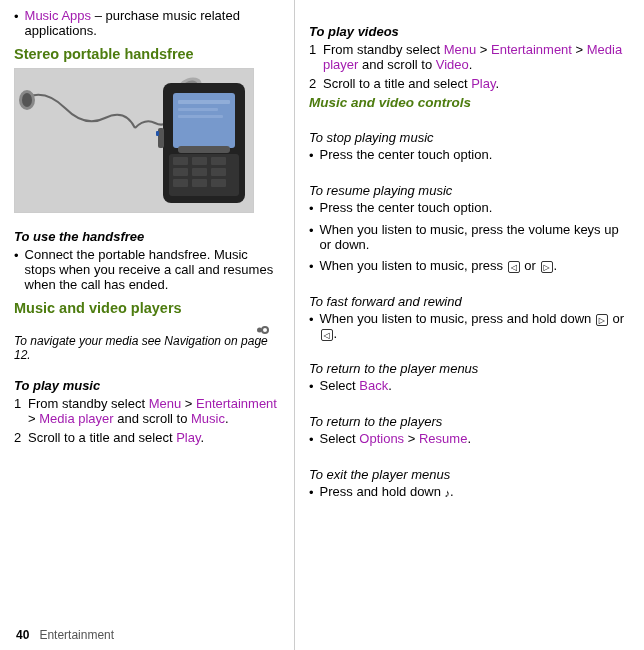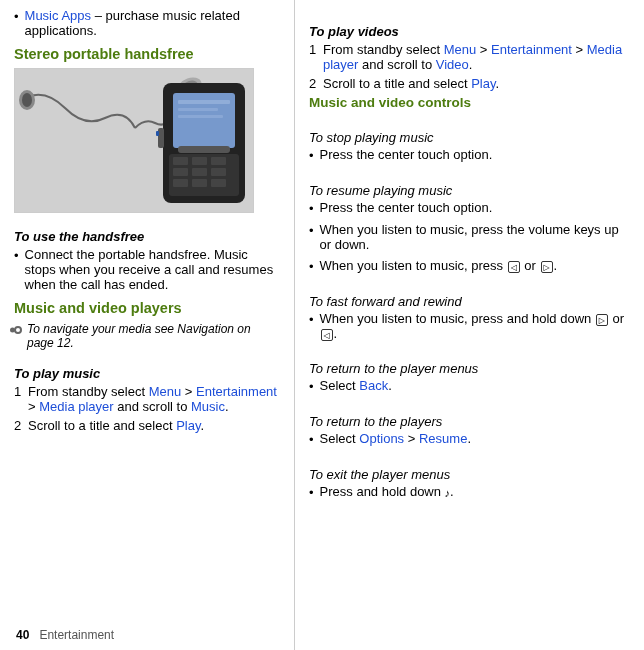--- a/index.html
+++ b/index.html
@@ -33,21 +33,21 @@
       align-items: flex-start;
       margin-bottom: 6px;
     }
     .bullet {
       color: #000;
       margin-right: 6px;
       flex-shrink: 0;
       margin-top: 1px;
     }
     a, .link {
-      color: #1d4ed8;
+      color: #a21caf;
       text-decoration: none;
     }
     .section-title {
       color: #4d7c0f;
       font-size: 14.5px;
       font-weight: bold;
       margin: 8px 0 6px 0;
     }
     .handsfree-image {
       width: 240px;
@@ -61,22 +61,23 @@
       border: 1px solid #ccc;
       overflow: hidden;
     }
     .italic-label {
       font-style: italic;
       font-weight: bold;
       margin: 16px 0 3px 0;
     }
     .tip-row {
       display: flex;
-      align-items: flex-start;
+      align-items: flex-end;
       margin: 4px 8px 6px 0;
+      flex-direction: column;
     }
     .numbered-item {
       margin: 2px 0 4px 0;
       display: flex;
       align-items: flex-start;
     }
     .num {
       min-width: 14px;
       flex-shrink: 0;
       font-size: 13px;
@@ -230,21 +231,21 @@
 
     <div class="numbered-item">
       <span class="num">1</span>
       <span>From standby select <span class="link">Menu</span> &gt; <span class="link">Entertainment</span> &gt; <span class="link">Media player</span> and scroll to <span class="link">Video</span>.</span>
     </div>
     <div class="numbered-item">
       <span class="num">2</span>
       <span>Scroll to a title and select <span class="link">Play</span>.</span>
     </div>
 
-    <div class="section-title" style="margin-top:0;">Music and video controls</div>
+    <div class="section-title" style="margin-top:0;font-style:italic;">Music and video controls</div>
 
     <div class="italic-label sub-italic">To stop playing music</div>
     <div class="bullet-item">
       <span class="bullet">•</span>
       <span>Press the center touch option.</span>
     </div>
 
     <div class="italic-label sub-italic">To resume playing music</div>
     <div class="bullet-item">
       <span class="bullet">•</span>

